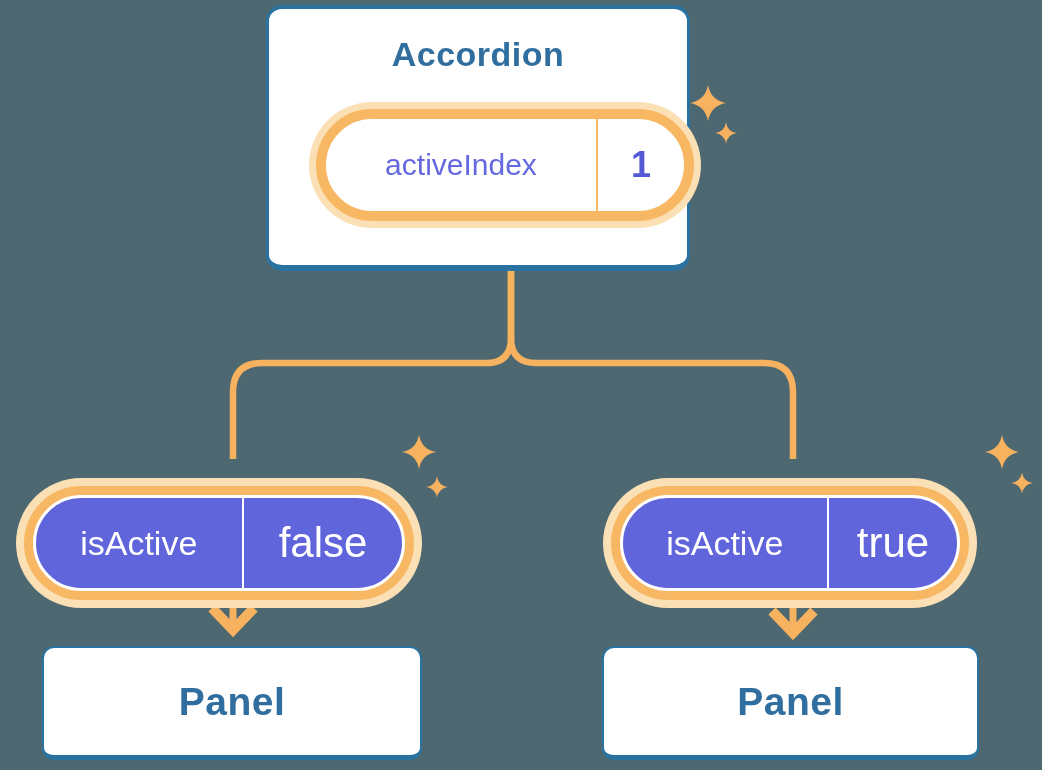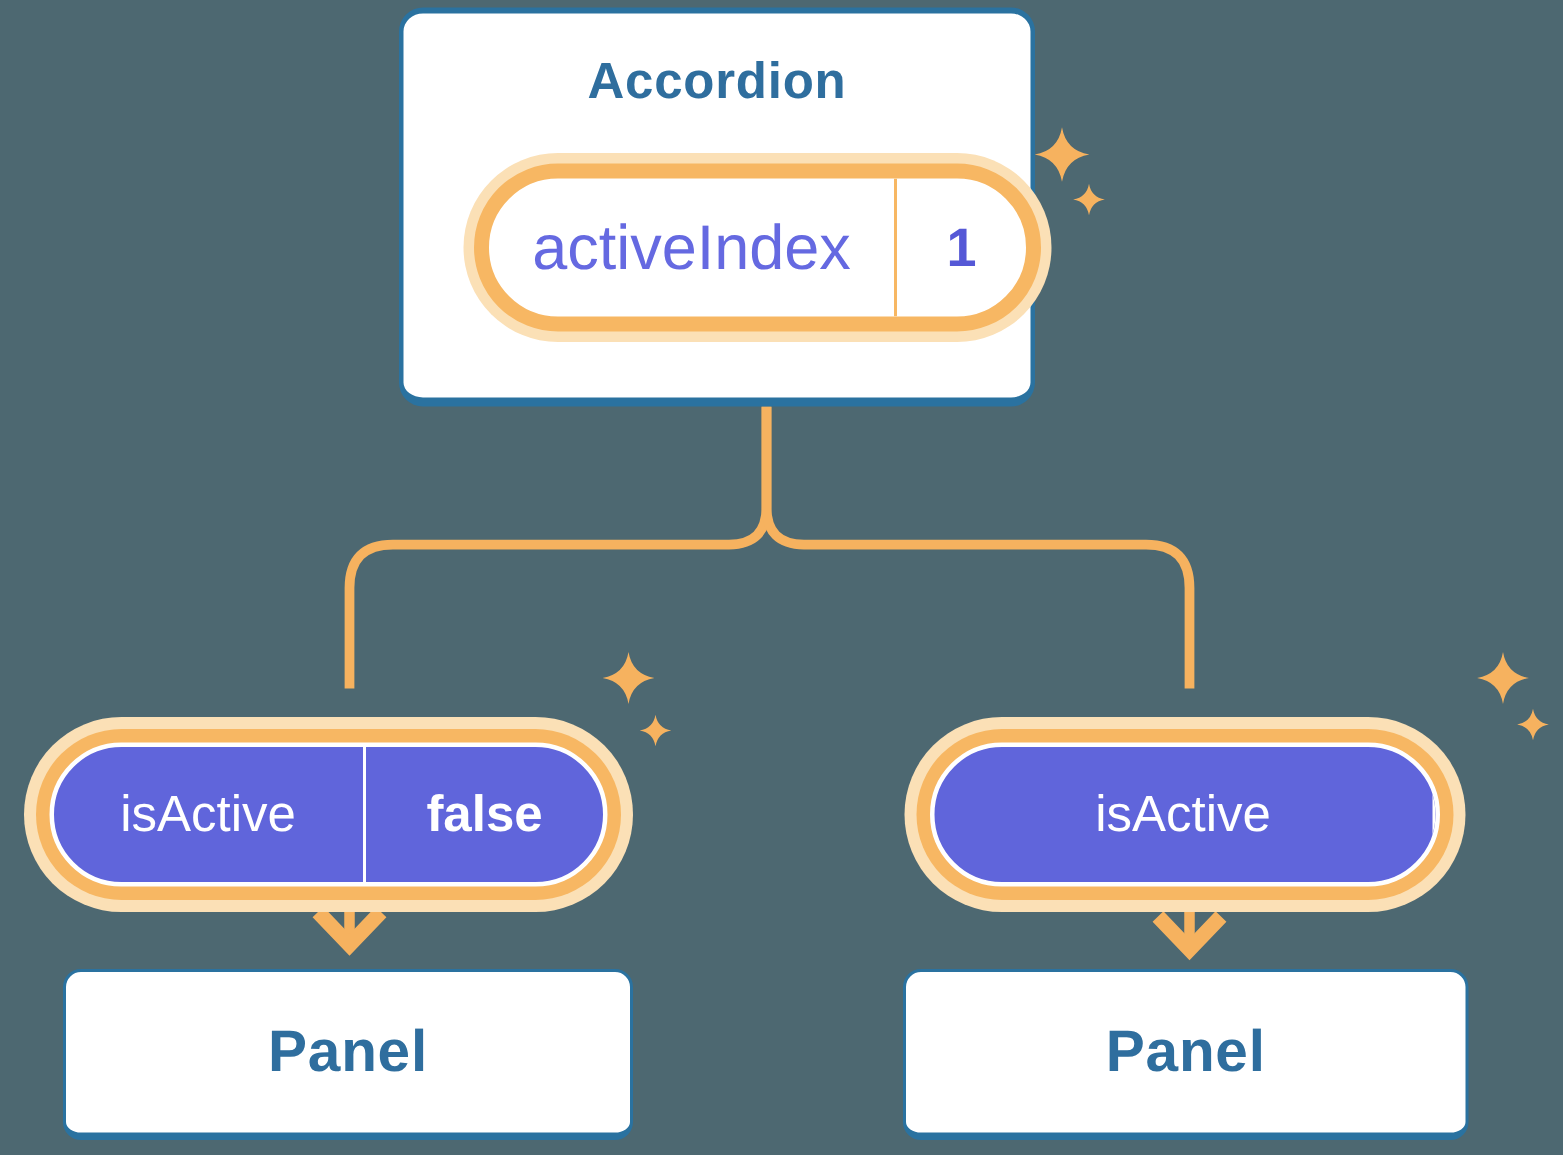--- a/index.html
+++ b/index.html
@@ -24,39 +24,39 @@
     color:var(--card_text);letter-spacing:.5px;}
 
   
   .state-pill{
     position:absolute;left:47px;top:100px;width:378px;height:112px;
     background:var(--white);border:10px solid var(--orange_ring);border-radius:999px;
     box-shadow:0 0 0 7px var(--orange_glow);
     display:flex;align-items:stretch;overflow:hidden;
   }
   .state-label{flex:1;display:flex;align-items:center;justify-content:center;
-    font-size:42px;color:var(--purple_text);}
+    font-size:30px;color:var(--purple_text);}
   .state-divider{width:2px;background:var(--orange_ring);}
   .state-value{width:86px;display:flex;align-items:center;justify-content:center;
     font-size:36px;font-weight:700;color:var(--purple_value);}
 
   
   .prop-pill{
     position:absolute;display:flex;align-items:stretch;overflow:hidden;
     background:var(--purple);border:3px solid var(--white);border-radius:999px;
     box-shadow:0 0 0 9px var(--orange_ring),0 0 0 17px var(--orange_glow);
     margin-top:25px;
   }
   .pill-left{left:33px;top:470px;width:372px;height:96px;}
   .pill-right{left:620px;top:470px;width:340px;height:96px;}
   .prop-label{flex:1;display:flex;align-items:center;justify-content:center;
     font-size:34px;color:var(--white);}
   .prop-divider{width:2.5px;background:var(--white);}
   .prop-value{display:flex;align-items:center;justify-content:center;
-    font-size:34px;font-weight:700;color:var(--white);text-align:center;}
+    font-size:42px;font-weight:400;color:var(--white);text-align:center;}
   .pill-left .prop-value{width:158px;}
   .pill-right .prop-value{width:128px;}
 
   
   .panel-card{
     position:absolute;top:646px;height:114px;background:var(--white);
     border:2.5px solid var(--card_border);border-bottom-width:5px;border-radius:12px;
     display:flex;align-items:center;justify-content:center;
     font-size:39px;font-weight:600;color:var(--card_text);letter-spacing:.5px;
   }
@@ -99,20 +99,21 @@
 
   <div class="prop-pill pill-left">
     <div class="prop-label">isActive</div>
     <div class="prop-divider"></div>
     <div class="prop-value">false</div>
   </div>
 
   <div class="prop-pill pill-right">
     <div class="prop-label">isActive</div>
     <div class="prop-divider"></div>
+    <div class="prop-value">true</div>
   </div>
 
   <div class="panel-card panel-left">Panel</div>
   <div class="panel-card panel-right">Panel</div>
 
   <span class="sparkle sp-top-big">
     <svg viewBox="0 0 100 100">
         <path d="M50 2 Q57 43 98 50 Q57 57 50 98 Q43 57 2 50 Q43 43 50 2 Z"></path>
       </svg>
   </span>

